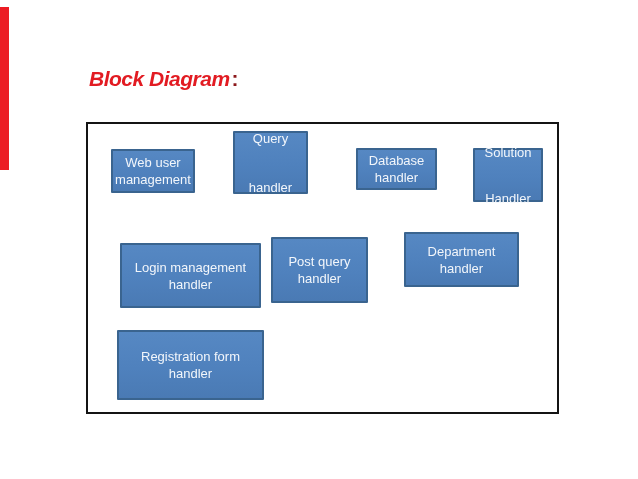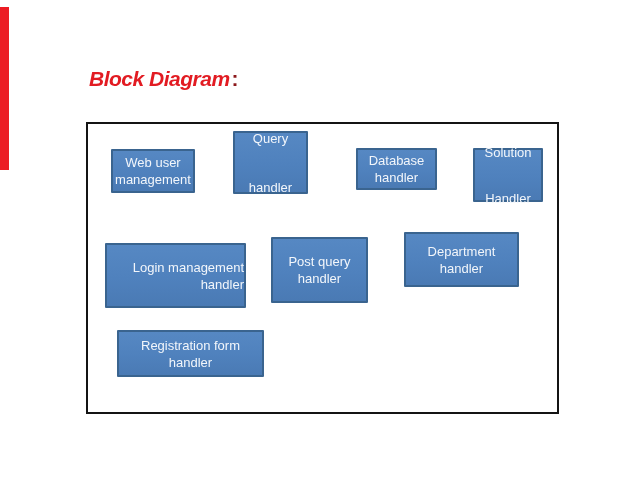--- a/index.html
+++ b/index.html
@@ -65,24 +65,24 @@
     justify-content: center;
     text-align: center;
     font-size: 13px;
     line-height: 17px;
   }
   
   .b0 { left: 111px; top: 149px; width: 84px;  height: 44px; }
   .b1 { left: 233px; top: 131px; width: 75px;  height: 63px; gap: 32px; }
   .b2 { left: 356px; top: 148px; width: 81px;  height: 42px; }
   .b3 { left: 473px; top: 148px; width: 70px;  height: 54px; gap: 29px; }
-  .b4 { left: 105px; top: 243px; width: 141px; height: 65px; align-items: flex-end; }
+  .b4 { left: 120px; top: 243px; width: 141px; height: 65px; }
   .b5 { left: 271px; top: 237px; width: 97px;  height: 66px; }
   .b6 { left: 404px; top: 232px; width: 115px; height: 55px; }
-  .b7 { left: 117px; top: 330px; width: 147px; height: 47px; text-align: center; }
+  .b7 { left: 117px; top: 330px; width: 147px; height: 70px; text-align: center; }
 </style>
 </head>
 <body>
 
 <div class="slide">
 
   <div class="accent-bar"></div>
 
   <div class="title">
     <span class="main">Block Diagram</span><span class="colon">:</span>

